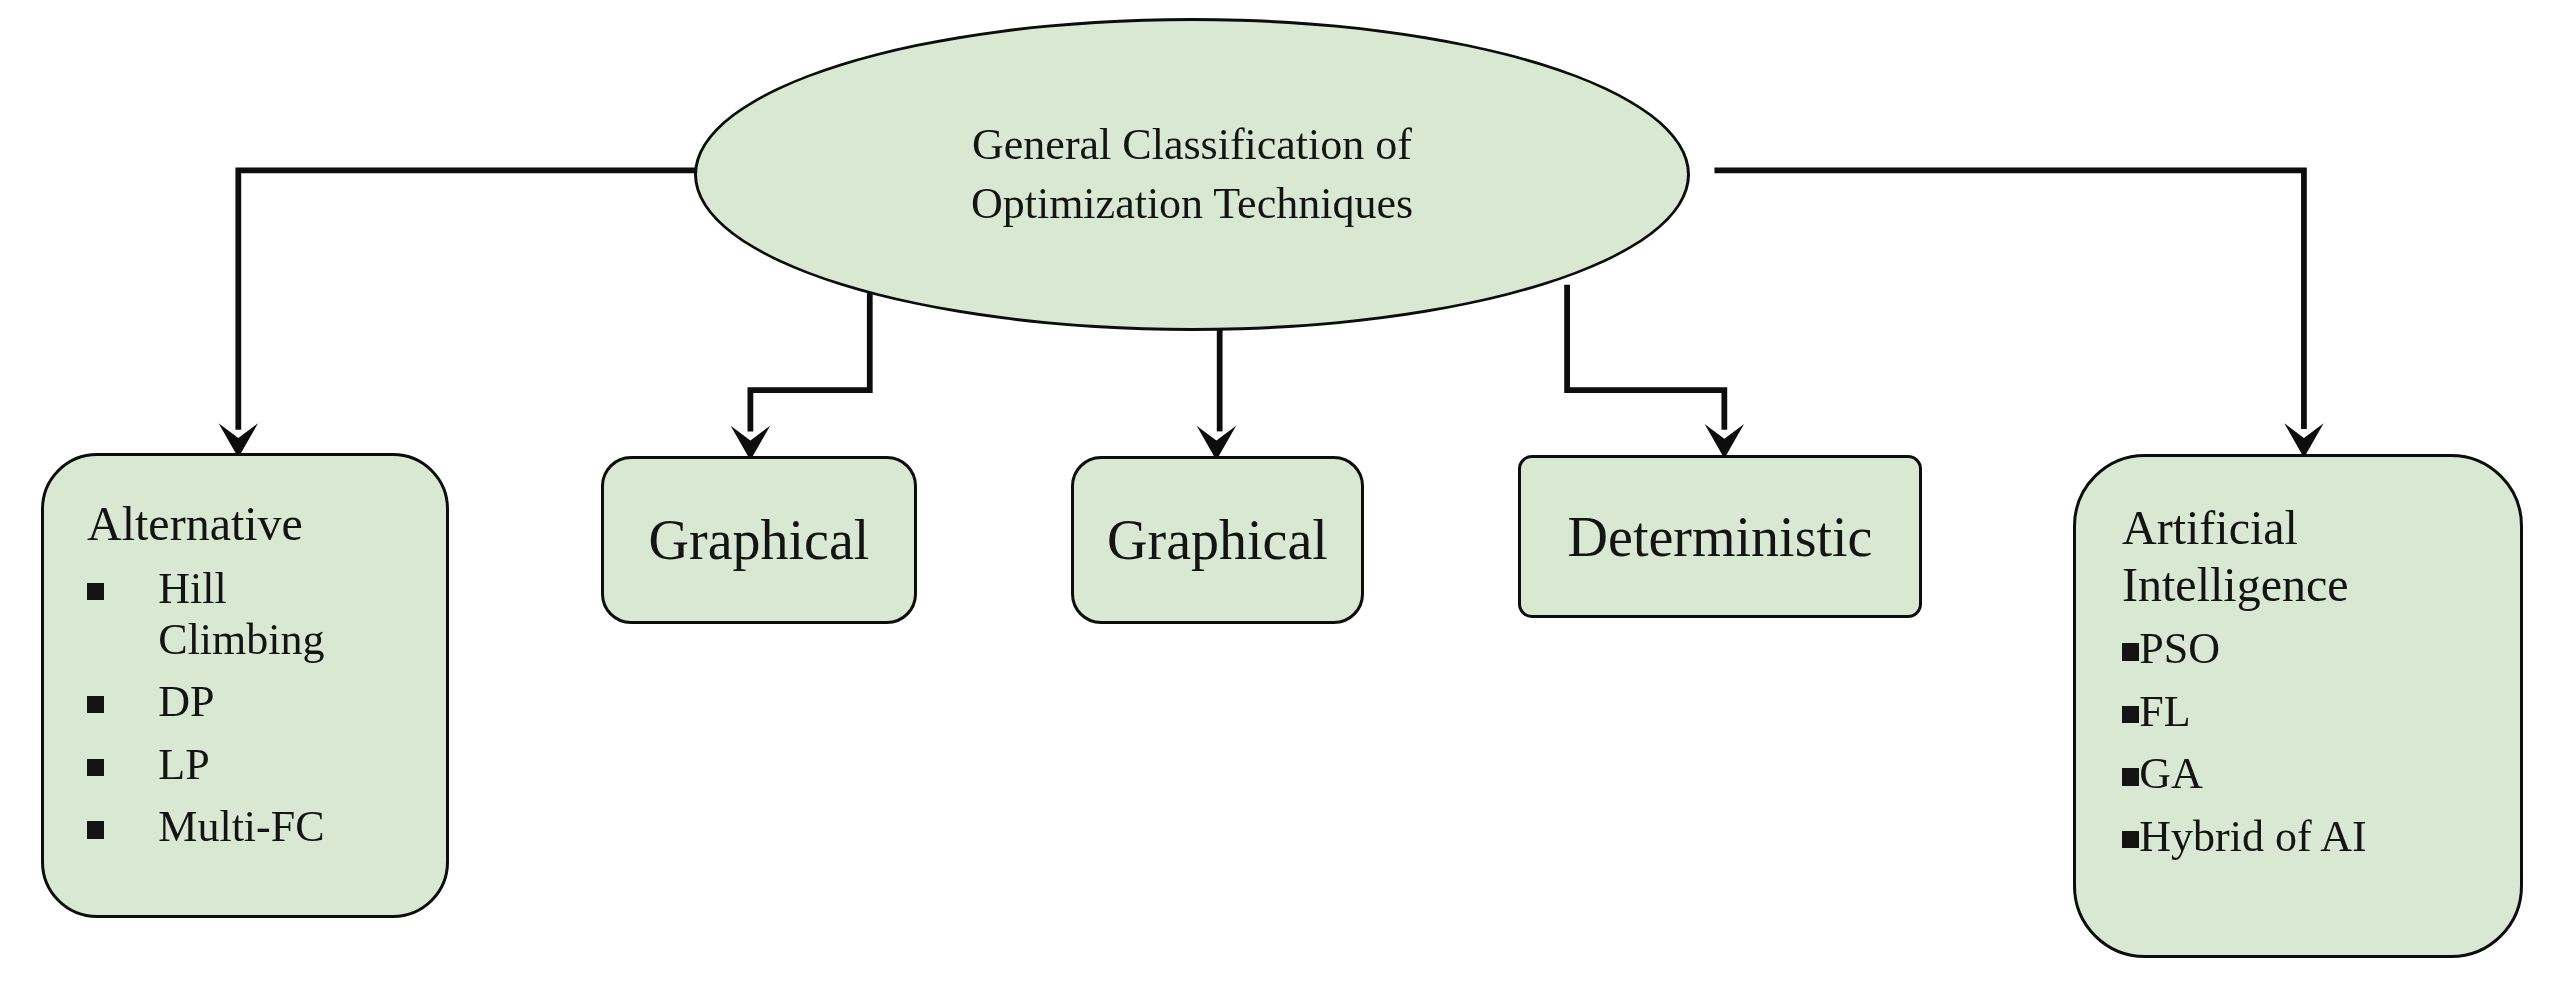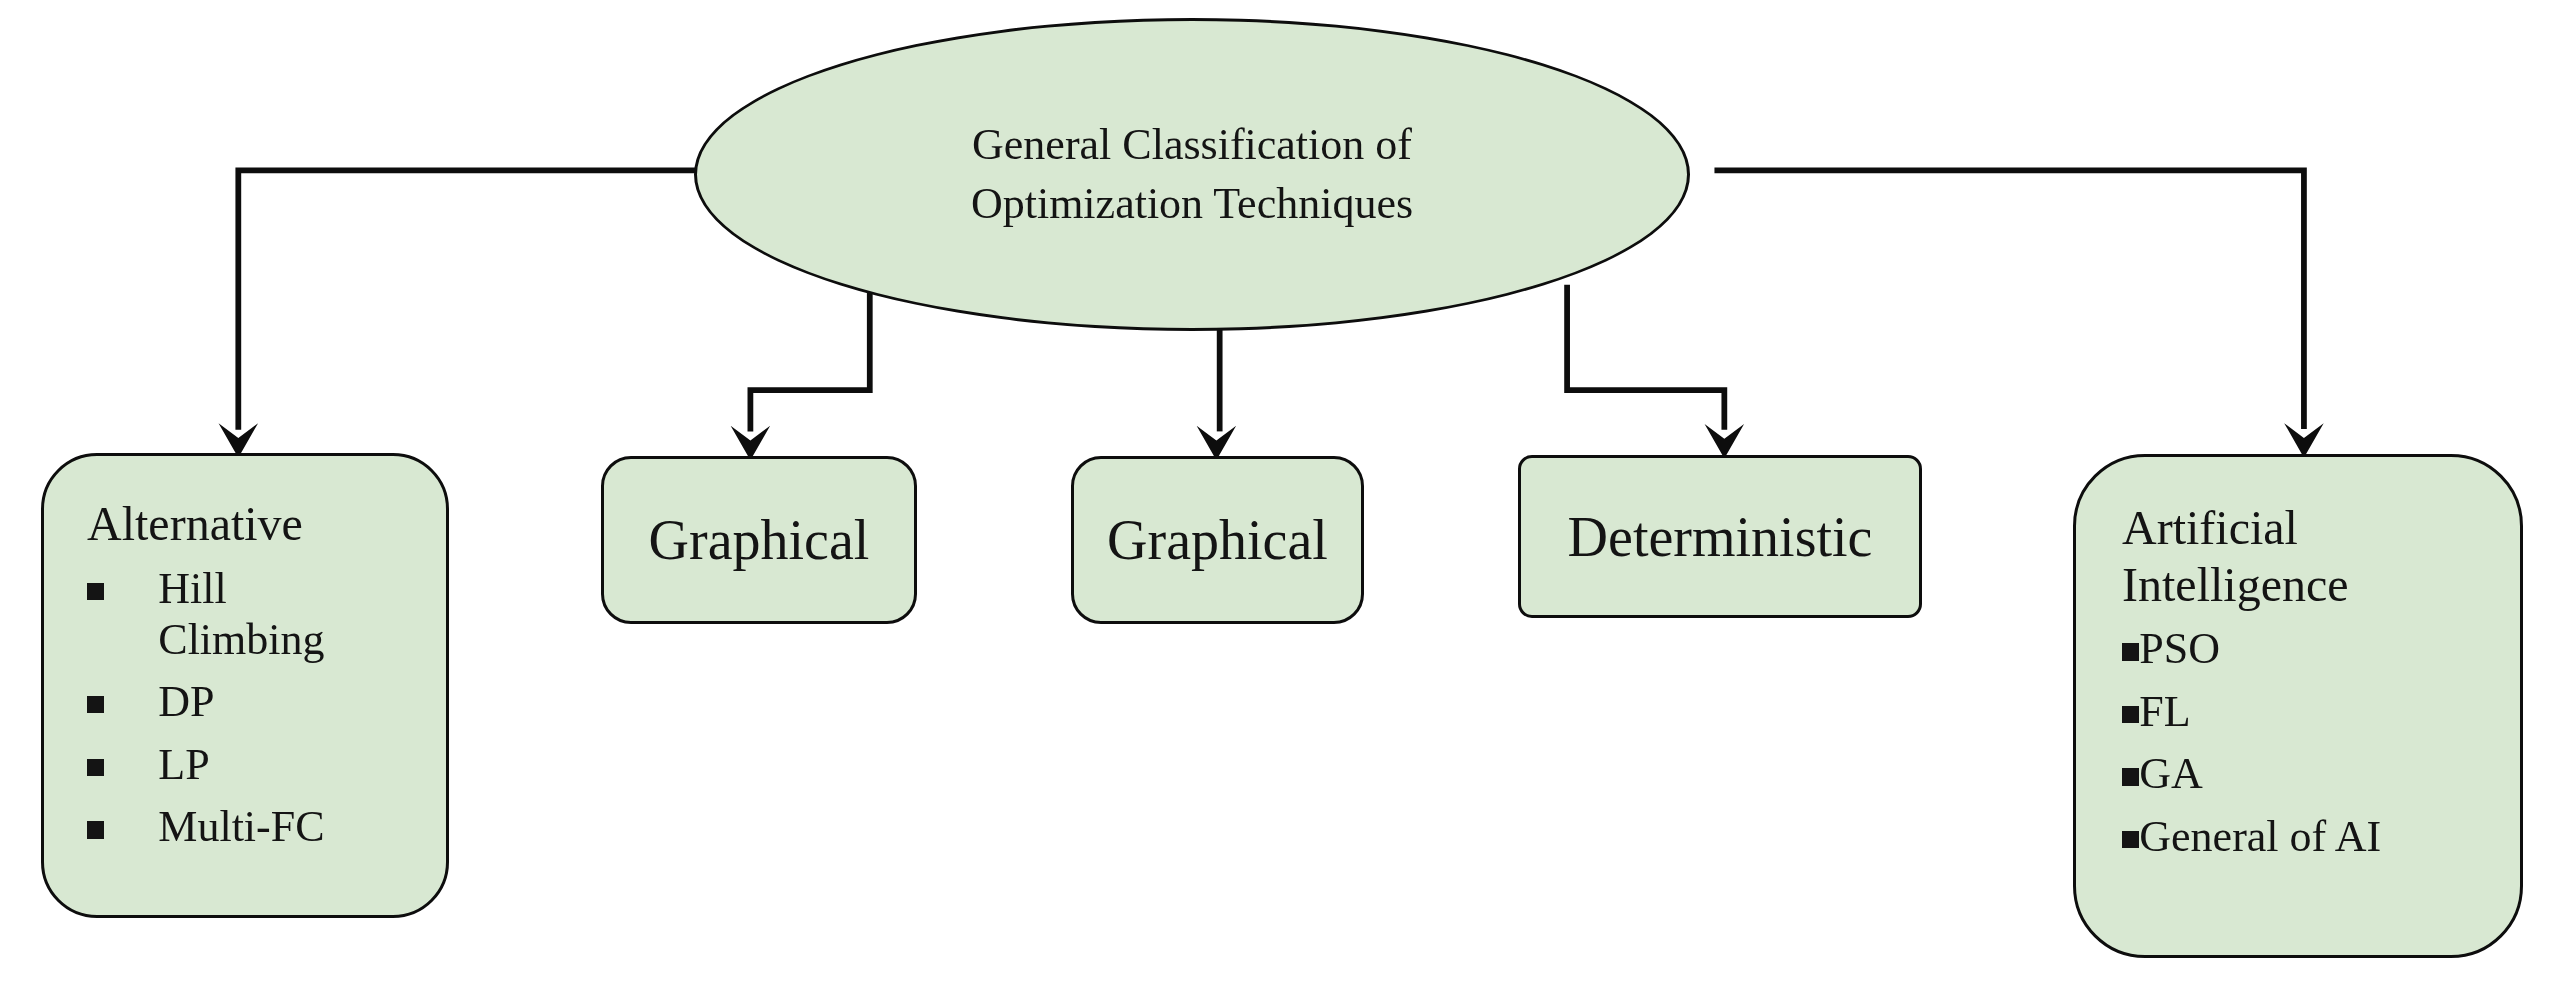--- a/index.html
+++ b/index.html
@@ -177,19 +177,19 @@
       <li>
         <span class="bullet"></span>
         <span class="item-label">FL</span>
       </li>
       <li>
         <span class="bullet"></span>
         <span class="item-label">GA</span>
       </li>
       <li>
         <span class="bullet"></span>
-        <span class="item-label">General of AI</span>
+        <span class="item-label">Hybrid of AI</span>
       </li>
     </ul>
   </div>
 
 </div>
 
 
 </body></html>

